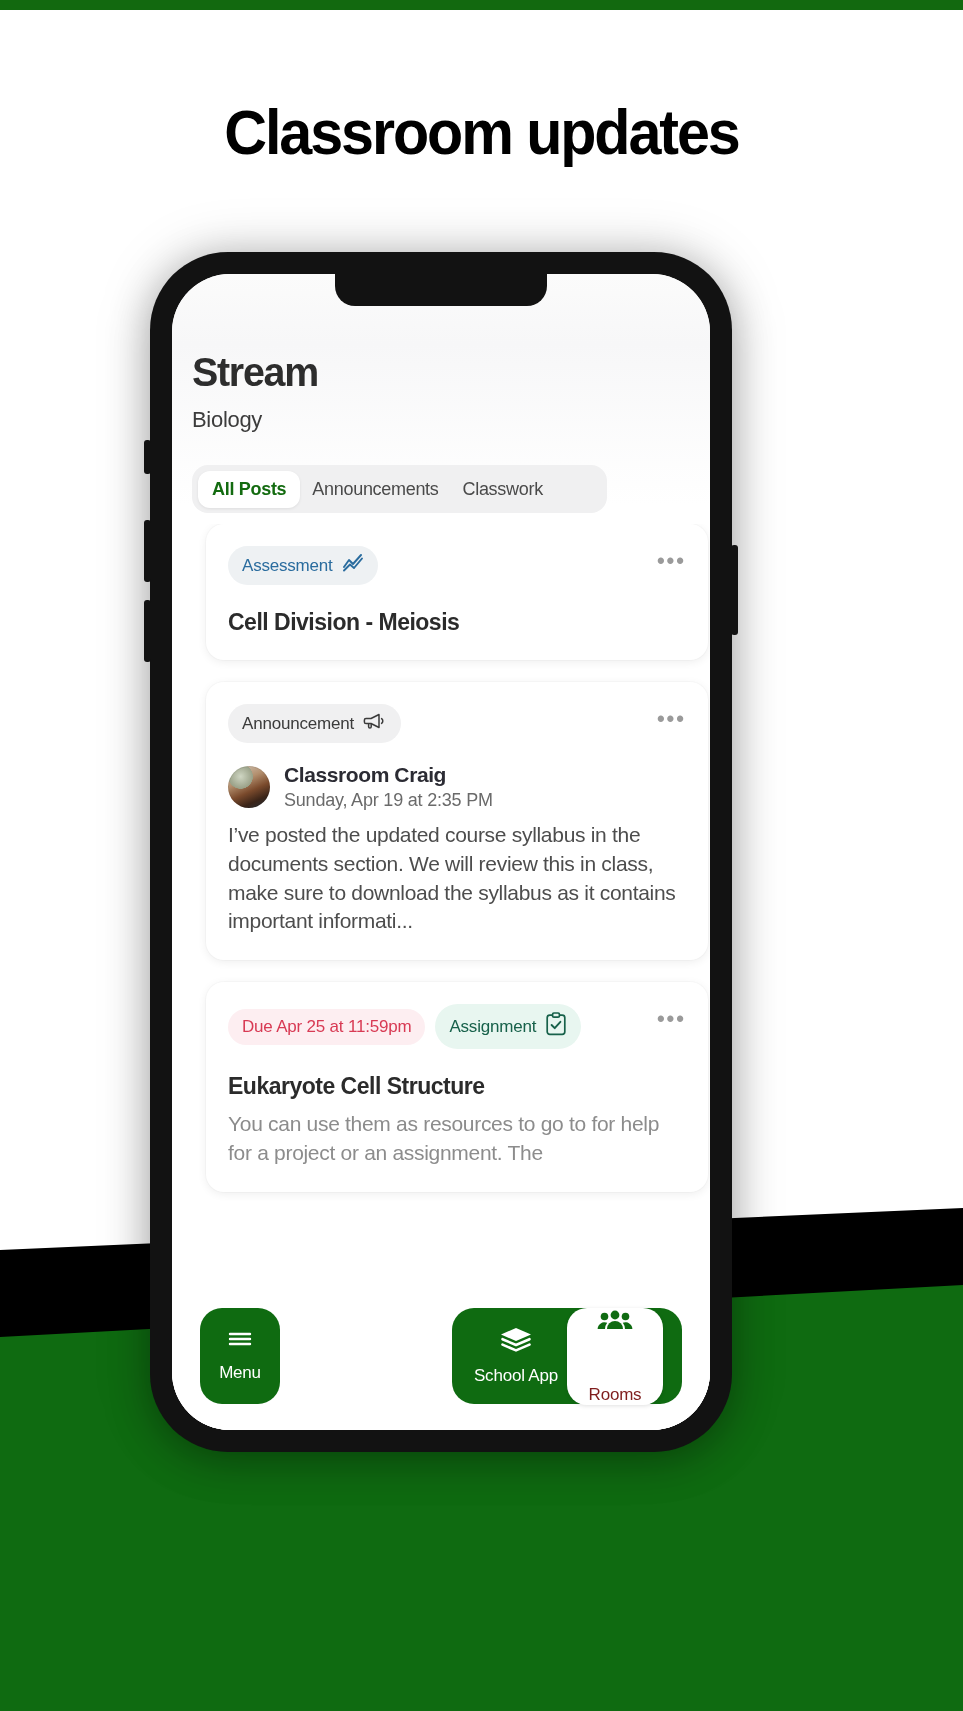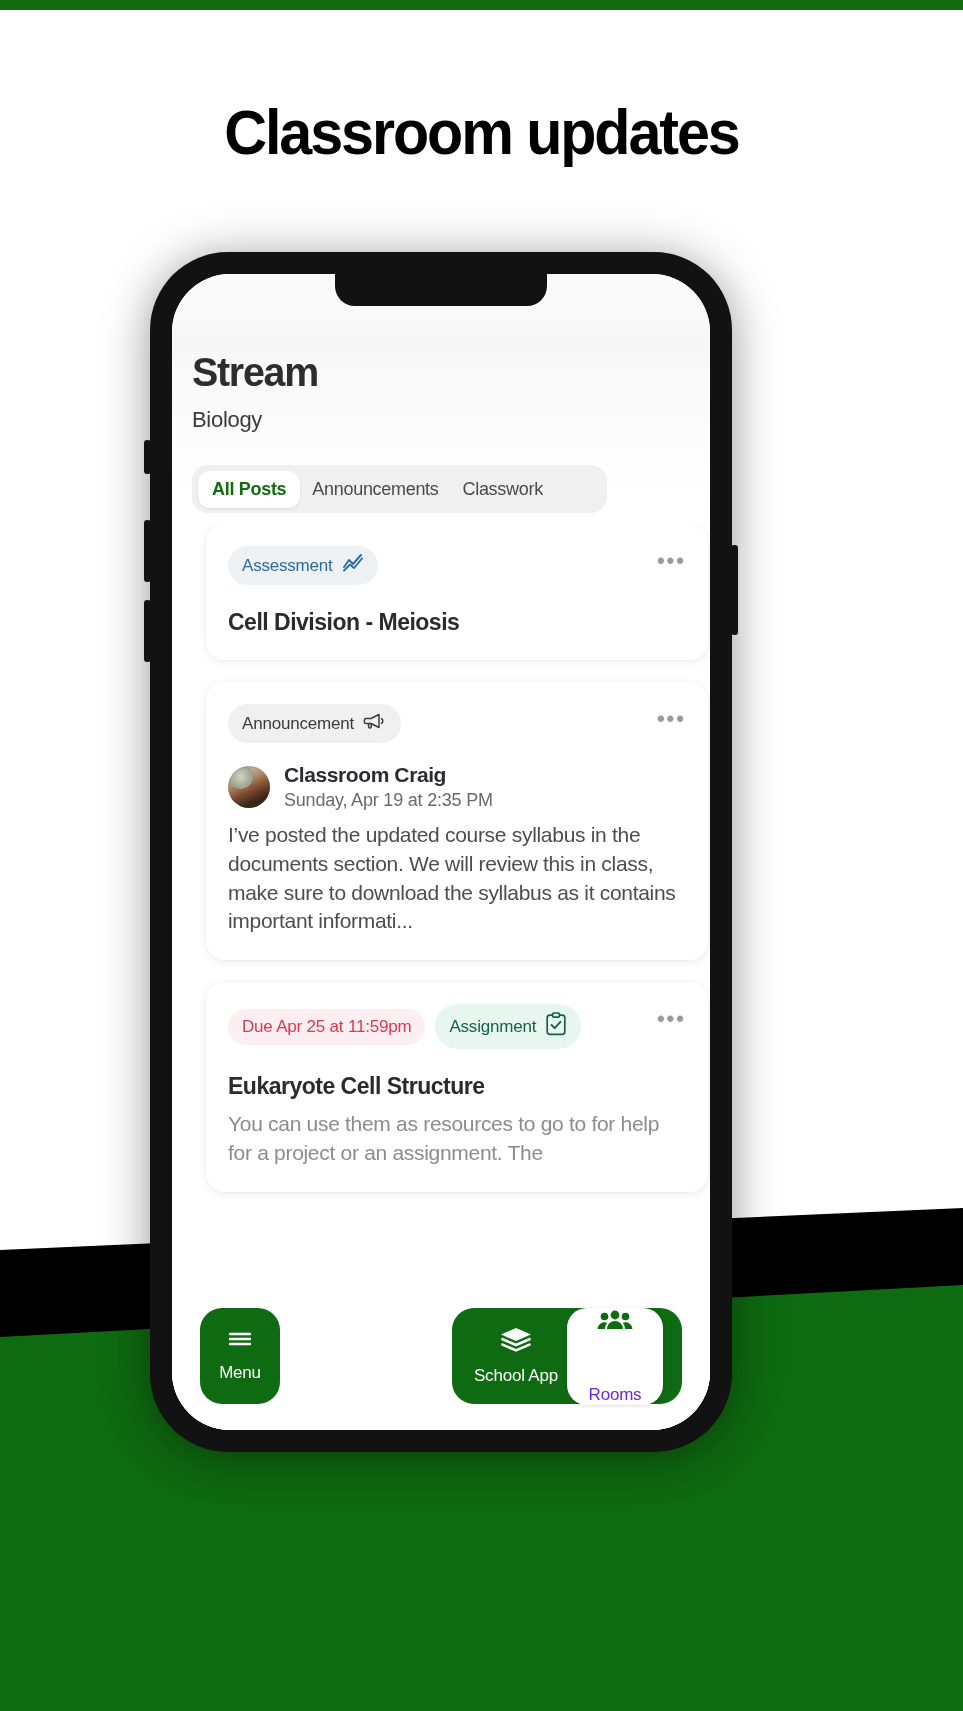--- a/index.html
+++ b/index.html
@@ -241,21 +241,21 @@
     height: 96px; width: 230px;
     padding: 16px;
   }
   .nav-seg {
     flex: 1;
     display: flex; flex-direction: column; align-items: center; justify-content: center;
     gap: 9px; color: #ffffff;
     font-size: 17px; letter-spacing: -0.2px;
   }
   .nav-seg.active {
-    background: #ffffff; color: #6d28d9;
+    background: #ffffff; color: #7f1d1d;
     border-radius: 20px;
     margin: 3px;
     box-shadow: 0 1px 4px rgba(0,0,0,0.12);
     gap: 48px;
   }
 
   .ic { display: block; }
 </style>
 </head>
 <body>

